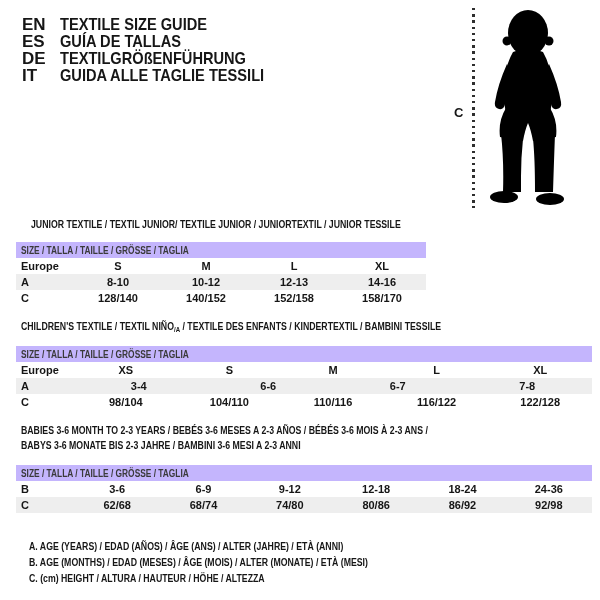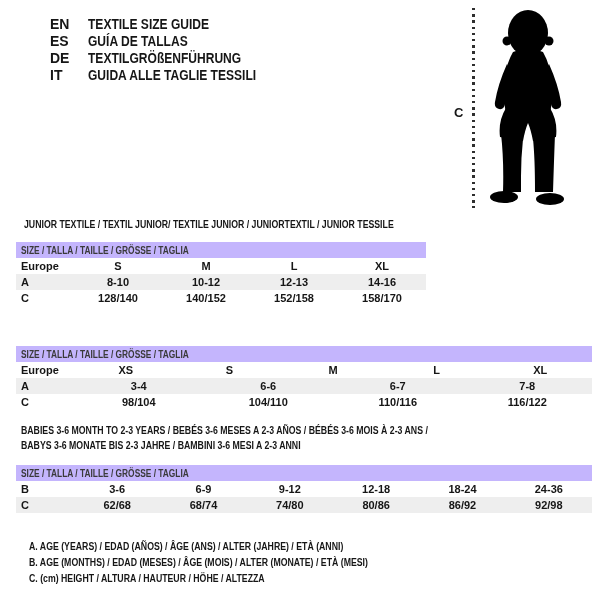--- a/index.html
+++ b/index.html
@@ -10,21 +10,21 @@
     -webkit-font-smoothing:antialiased;
   }
   .page{position:relative;width:600px;height:600px;overflow:hidden;background:#fff;}
 
   
   .cond{display:inline-block;transform:scaleX(0.76);transform-origin:0 50%;white-space:nowrap;}
   .cond85{display:inline-block;transform:scaleX(0.86);transform-origin:0 50%;white-space:nowrap;}
 
   
   .legend{position:absolute;left:22px;top:16px;}
-  .legend-row{height:17px;line-height:17px;font-size:14px;white-space:nowrap;margin-left:28px;}
+  .legend-row{height:17px;line-height:17px;font-size:17px;white-space:nowrap;}
   .legend-code{display:inline-block;width:38px;}
 
   
   .dash-line{
     position:absolute;left:472px;top:8px;width:3px;height:200px;
     background:repeating-linear-gradient(to bottom,#2e2e2e 0 2.5px,transparent 2.5px 6.2px);
   }
   .c-label{position:absolute;left:454px;top:105px;font-size:13px;}
   .baby-svg{position:absolute;left:482px;top:8px;width:92px;height:200px;}
 
@@ -78,21 +78,21 @@
       <path d="M25,56 Q16,76 13,94 Q12,100 17,101 Q22,102 23,96 Q26,82 31,68 Z"></path>
       <path d="M67,56 Q76,76 79,94 Q80,100 75,101 Q70,102 69,96 Q66,82 61,68 Z"></path>
       <path d="M24,100 Q16,113 18,129 L41,133 Q43,122 46,115 Q49,122 51,133 L74,129 Q76,113 68,100 Z"></path>
       <path d="M19,126 L41,131 Q39,150 39,168 L39,184 L21,184 Q22,152 19,126 Z"></path>
       <path d="M51,131 L73,126 Q72,152 71,184 L53,184 Q53,150 51,131 Z"></path>
       <ellipse cx="22" cy="189" rx="14" ry="6"></ellipse>
       <ellipse cx="68" cy="191" rx="14" ry="6"></ellipse>
     </g>
   </svg>
 
-  <div class="sec-title" style="left:24px;top:217px;">
+  <div class="sec-title" style="left:31px;top:217px;">
     <span class="cond">JUNIOR TEXTILE / TEXTIL JUNIOR/ TEXTILE JUNIOR / JUNIORTEXTIL / JUNIOR TESSILE</span>
   </div>
   <div class="tbl t1">
     <div class="bar"><span class="cond">SIZE / TALLA / TAILLE / GRÖSSE / TAGLIA</span></div>
     <div class="r">
       <span class="lab">Europe</span>
       <span class="c">S</span>
       <span class="c">M</span>
       <span class="c">L</span>
       <span class="c">XL</span>
@@ -106,20 +106,23 @@
     </div>
     <div class="r">
       <span class="lab">C</span>
       <span class="c">128/140</span>
       <span class="c">140/152</span>
       <span class="c">152/158</span>
       <span class="c">158/170</span>
     </div>
   </div>
 
+  <div class="sec-title" style="left:21px;top:319px;">
+    <span class="cond"><span>CHILDREN'S TEXTILE / TEXTIL NIÑO</span><span class="sub-a">/A</span><span> / TEXTILE DES ENFANTS / KINDERTEXTIL / BAMBINI TESSILE</span></span>
+  </div>
   <div class="tbl t2">
     <div class="bar"><span class="cond">SIZE / TALLA / TAILLE / GRÖSSE / TAGLIA</span></div>
     <div class="r">
       <span class="lab">Europe</span>
       <span class="c">XS</span>
       <span class="c">S</span>
       <span class="c">M</span>
       <span class="c">L</span>
       <span class="c">XL</span>
     </div>
@@ -129,20 +132,21 @@
       <span class="c">6-6</span>
       <span class="c">6-7</span>
       <span class="c">7-8</span>
     </div>
     <div class="r">
       <span class="lab">C</span>
       <span class="c">98/104</span>
       <span class="c">104/110</span>
       <span class="c">110/116</span>
       <span class="c">116/122</span>
+      <span class="c">122/128</span>
     </div>
   </div>
 
   <div class="sec-title" style="left:21px;top:423px;">
     <div><span class="cond">BABIES 3-6 MONTH TO 2-3 YEARS / BEBÉS 3-6 MESES A 2-3 AÑOS / BÉBÉS 3-6 MOIS À 2-3 ANS /</span></div>
     <div><span class="cond">BABYS 3-6 MONATE BIS 2-3 JAHRE / BAMBINI 3-6 MESI A 2-3 ANNI</span></div>
   </div>
   <div class="tbl t3">
     <div class="bar"><span class="cond">SIZE / TALLA / TAILLE / GRÖSSE / TAGLIA</span></div>
     <div class="r">

